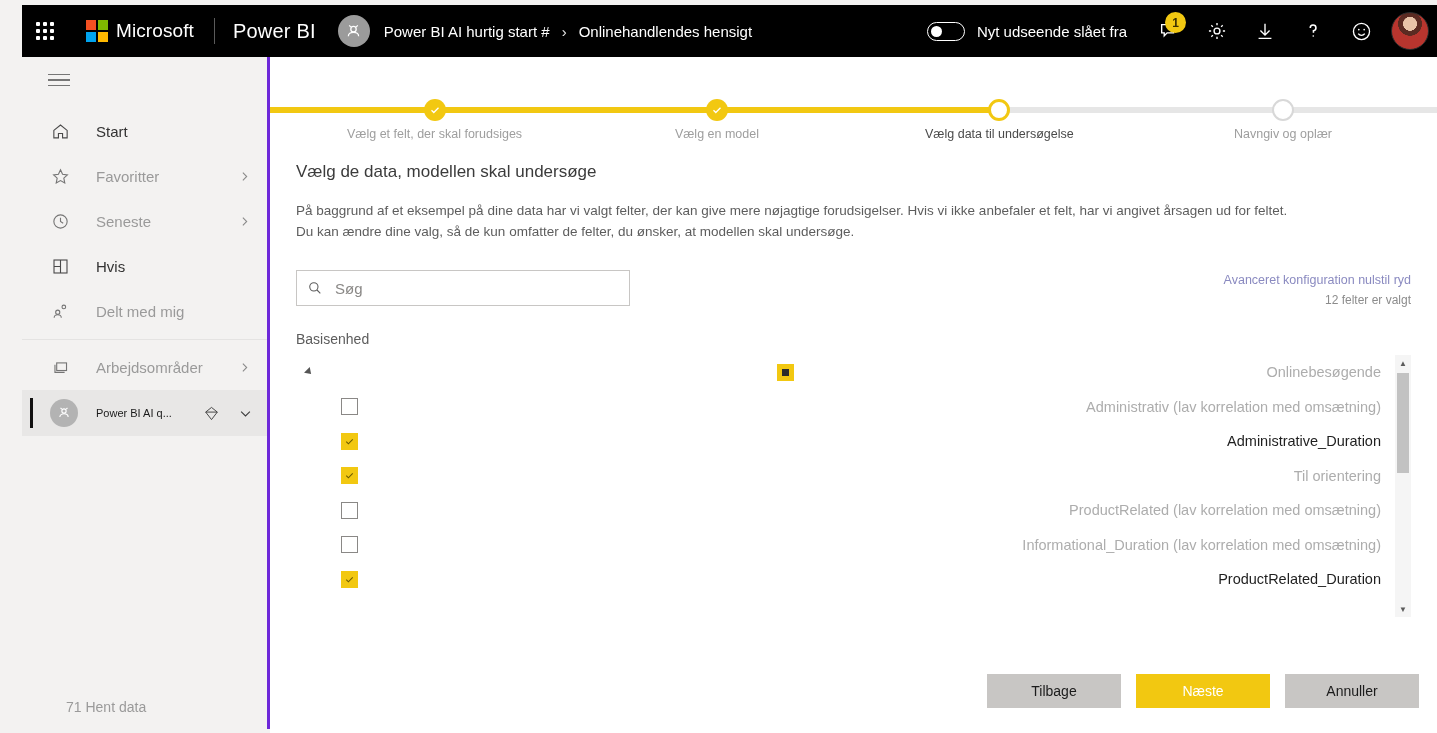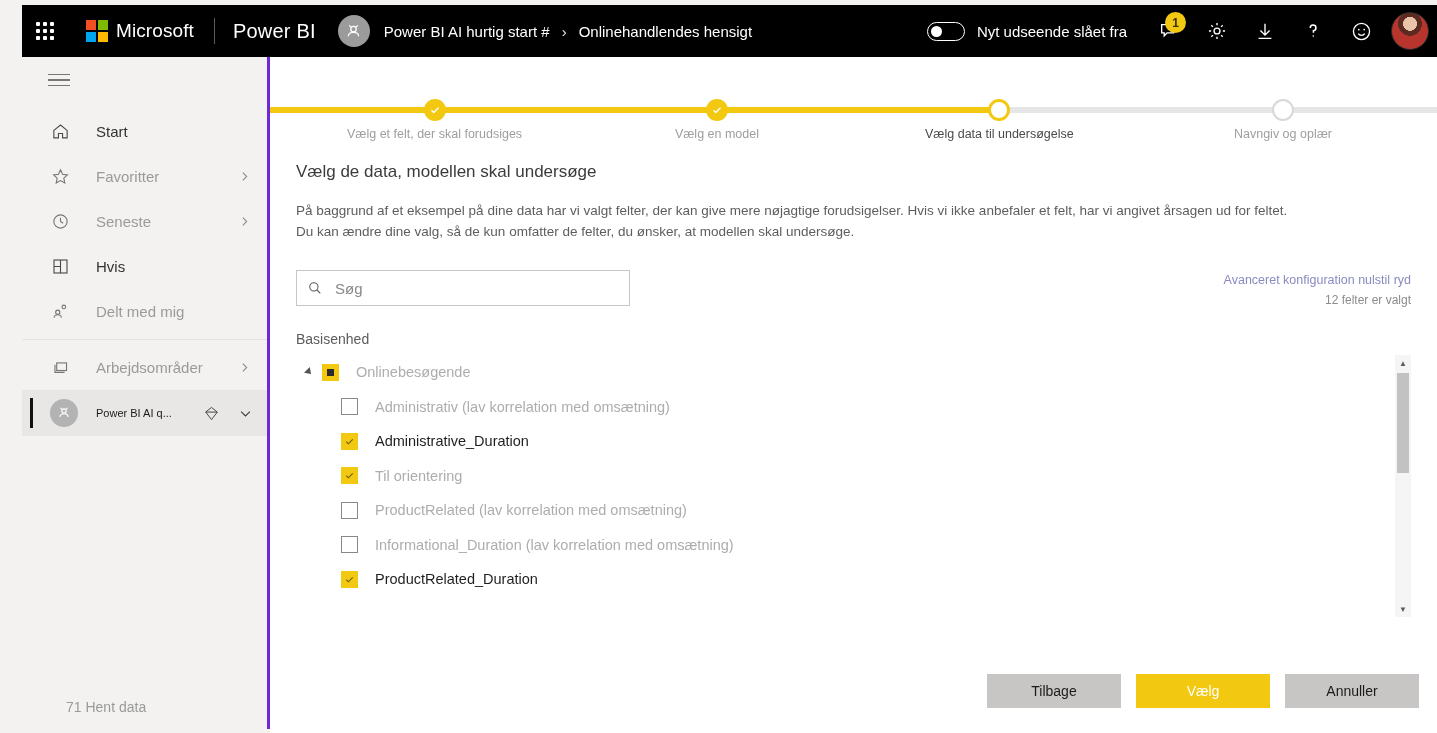--- a/index.html
+++ b/index.html
@@ -315,20 +315,21 @@
     margin-top: 8px;
     height: 262px;
     overflow: hidden;
     padding-right: 30px;
   }
   .tree-row {
     display: flex;
     align-items: center;
     height: 34.5px;
     cursor: pointer;
+    justify-content: space-between;
   }
   .tree-row.root { padding-left: 6px; }
   .tree-row.child { padding-left: 45px; }
   .caret {
     width: 14px; height: 14px;
     margin-right: 6px;
     display: flex; align-items: center; justify-content: center;
     flex: none;
     cursor: pointer;
   }
@@ -728,17 +729,17 @@
         <div class="list-scroll">
           <div class="arrow-up">▲</div>
           <div class="thumb"></div>
           <div class="arrow-dn">▼</div>
         </div>
       </div>
     </div>
 
     <div class="footer-btns">
       <button class="btn secondary">Tilbage</button>
-      <button class="btn primary">Vælg</button>
+      <button class="btn primary">Næste</button>
       <button class="btn secondary">Annuller</button>
     </div>
   </div>
 </div>
 
 </body></html>

